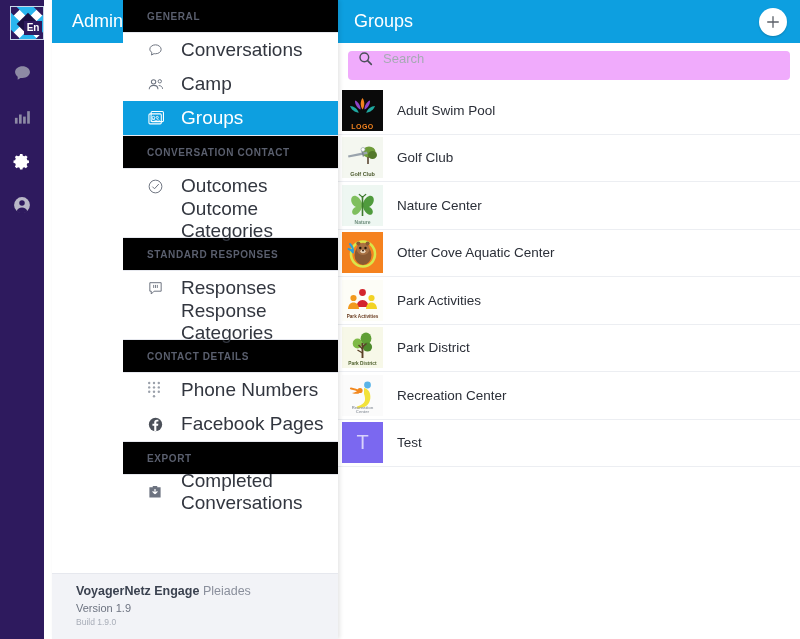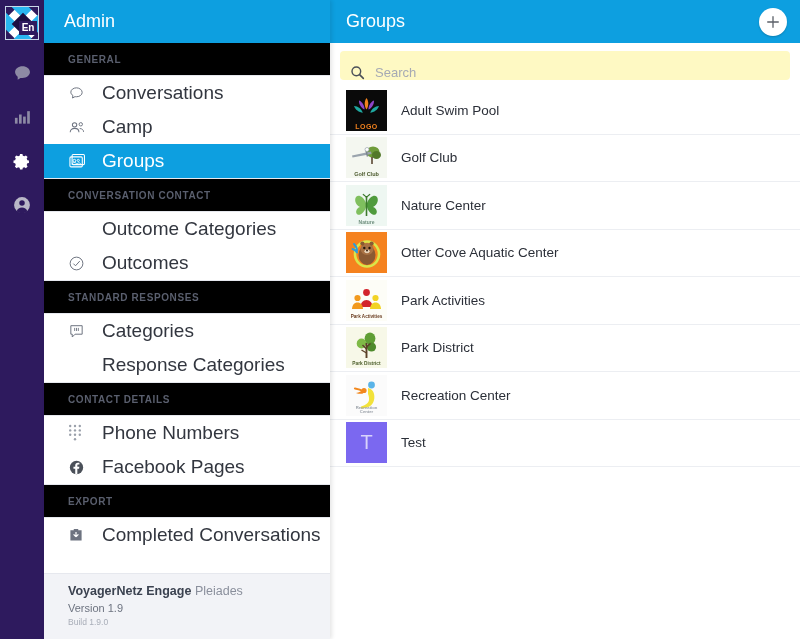--- a/index.html
+++ b/index.html
@@ -8,21 +8,21 @@
     font-family: "Liberation Sans", sans-serif;
     background: #ffffff;
     overflow: hidden;
   }
   .app { display: flex; width: 800px; height: 639px; position: relative; }
 
   
   .rail {
     width: 44px; height: 639px;
     background: #2e1a5e;
-    display: flex; flex-direction: column; align-items: center;
+    display: flex; flex-direction: column; align-items: flex-end;
     flex: 0 0 44px;
   }
   .rail-logo {
     width: 34px; height: 34px; margin-top: 6px; margin-bottom: 16px;
     position: relative; overflow: hidden;
     background: #ffffff;
     border: 1px solid #c8d8e8;
   }
   .logo-grid { position: absolute; inset: 0; }
   .logo-dia {
@@ -39,24 +39,25 @@
     width: 44px; height: 34px;
     display: flex; align-items: center; justify-content: center;
     margin-bottom: 10px; cursor: pointer;
   }
   .rail-icon svg { display: block; }
 
   
   .sidebar {
     width: 286px; flex: 0 0 286px; height: 639px;
     background: #ffffff;
-    display: flex; flex-direction: column;
+    display: flex; 
     position: relative;
     box-shadow: 2px 0 4px rgba(0,0,0,0.10);
     z-index: 3;
+    margin-left: 8px;
   }
   .sidebar-header {
     height: 43px; background: #0d9fe0;
     display: flex; align-items: center;
     padding-left: 20px;
     flex: 0 0 43px;
   }
   .sidebar-header .title {
     color: #ffffff; font-size: 18px; font-weight: normal;
   }
@@ -116,39 +117,39 @@
   .panel-header .title { color: #fff; font-size: 18px; }
   .add-btn {
     width: 28px; height: 28px; border-radius: 50%;
     background: #ffffff;
     display: flex; align-items: center; justify-content: center;
     cursor: pointer;
     box-shadow: 0 1px 2px rgba(0,0,0,0.2);
   }
   .search-wrap { padding: 8px 10px 7px 10px; background: #ffffff; }
   .search-box {
-    background: #fef9c3; border-radius: 4px;
-    height: 29px; display: flex; align-items: flex-end;
+    background: #f0abfc; border-radius: 4px;
+    height: 29px; display: flex; align-items: flex-start;
     padding: 0 10px;
   }
   .search-box svg { flex: 0 0 auto; margin-right: 10px; }
   .search-box input {
     border: none; outline: none; background: transparent;
     font-size: 13px; color: #3b4250;
     font-family: "Liberation Sans", sans-serif;
     width: 100%;
   }
   .search-box input::placeholder { color: #a6aab4; }
 
   .group-list { flex: 1 1 auto; overflow: hidden; }
   .group-row {
     display: flex; align-items: center;
     height: 47.5px;
     border-bottom: 1px solid #eceef2;
-    padding-left: 16px;
+    padding-left: 4px;
     cursor: pointer;
   }
   .g-av {
     width: 41px; height: 41px; flex: 0 0 41px;
     margin-right: 14px;
     position: relative; overflow: hidden;
     display: flex; align-items: center; justify-content: center;
   }
   .g-name { font-size: 13.5px; color: #2b2f38; }
 
@@ -241,42 +242,42 @@
             <rect x="2.2" y="5" width="16" height="13" rx="1.4" fill="none" stroke="#ffffff" stroke-width="1.4"></rect>
             <circle cx="8" cy="10" r="1.8" fill="none" stroke="#ffffff" stroke-width="1.2"></circle>
             <circle cx="13" cy="9.6" r="1.4" fill="none" stroke="#ffffff" stroke-width="1.1"></circle>
             <path d="M5 15c0-1.7 1.3-2.6 3-2.6s3 .9 3 2.6M11.5 15c0-1.4 1-2.2 2.4-2.2s2.3.8 2.3 2.2" fill="none" stroke="#ffffff" stroke-width="1.1"></path>
           </svg>
         </span>
         <span>Groups</span>
       </div>
 
       <div class="section-head">CONVERSATION CONTACT</div>
-      <div class="nav-item sub">
-        <span>Outcome Categories</span>
-      </div>
       <div class="nav-item">
         <span class="nav-ico">
           <svg width="17" height="17" viewBox="0 0 24 24">
             <circle cx="12" cy="12" r="9" fill="none" stroke="#6d7380" stroke-width="1.4"></circle>
             <path d="M7.6 12.2l3 3 6-6.6" fill="none" stroke="#6d7380" stroke-width="1.4"></path>
           </svg>
         </span>
         <span>Outcomes</span>
       </div>
+      <div class="nav-item sub">
+        <span>Outcome Categories</span>
+      </div>
 
       <div class="section-head">STANDARD RESPONSES</div>
       <div class="nav-item">
         <span class="nav-ico">
           <svg width="17" height="16" viewBox="0 0 24 22">
             <path d="M4 3.5h16v12H10l-4 4v-4H4z" fill="none" stroke="#6d7380" stroke-width="1.4"></path>
             <path d="M9.4 7.2v3.2M12 7.2v3.2M14.6 7.2v3.2" stroke="#6d7380" stroke-width="1.3" stroke-linecap="round"></path>
           </svg>
         </span>
-        <span>Categories</span>
+        <span>Responses</span>
       </div>
       <div class="nav-item sub">
         <span>Response Categories</span>
       </div>
 
       <div class="section-head">CONTACT DETAILS</div>
       <div class="nav-item">
         <span class="nav-ico">
           <svg width="14" height="18" viewBox="0 0 14 18">
             <g fill="#9aa0aa">

